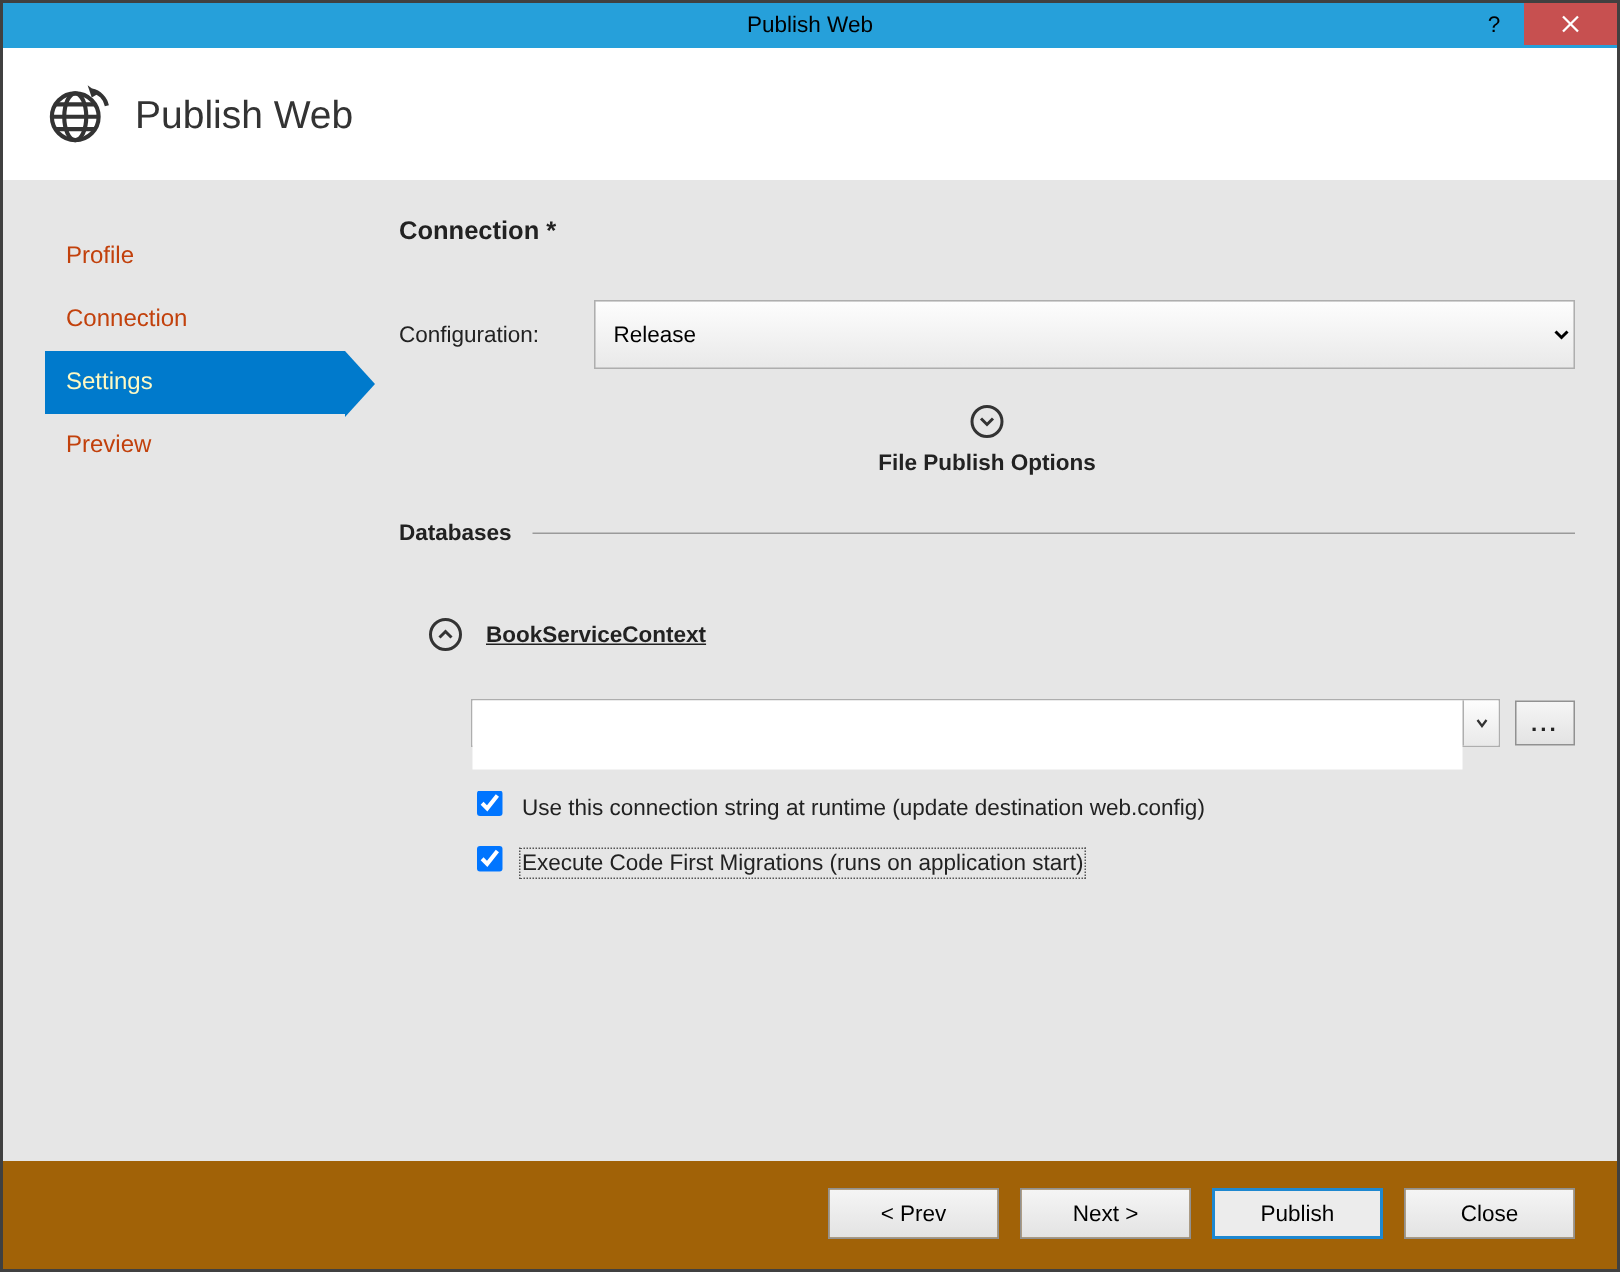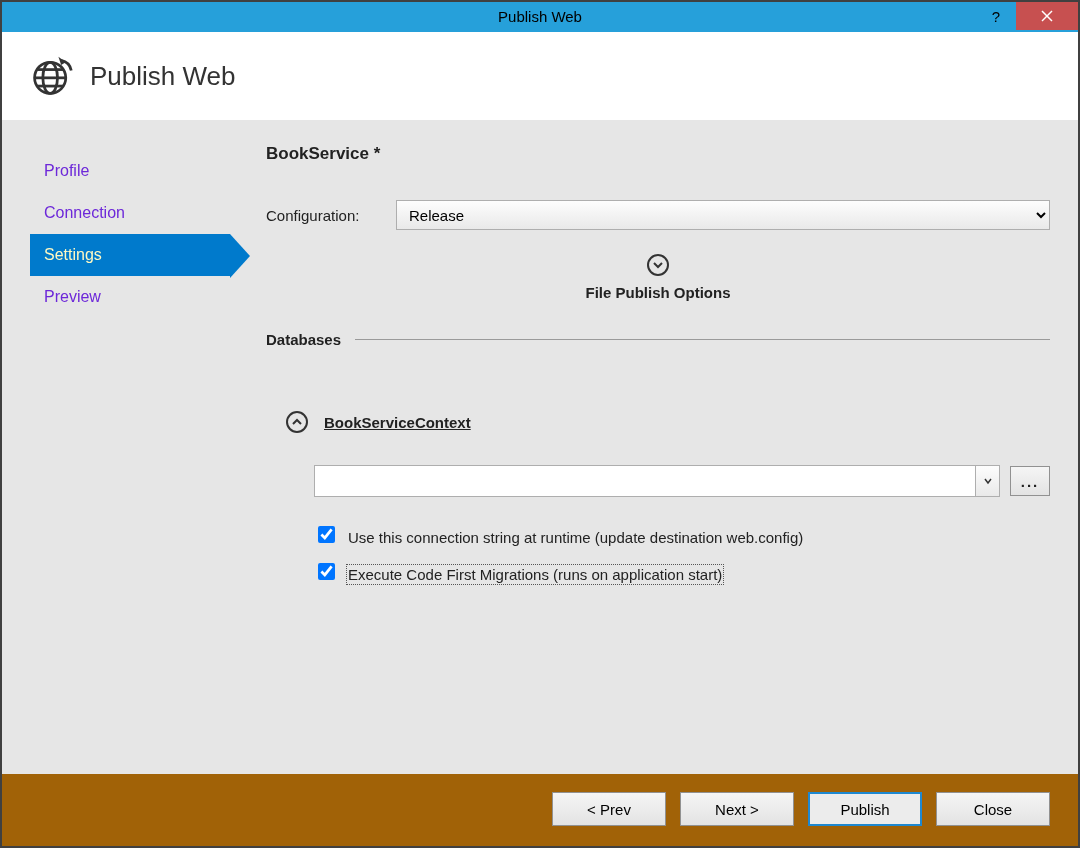--- a/index.html
+++ b/index.html
@@ -80,21 +80,21 @@
     overflow: hidden;
   }
 
   
   .nav {
     width: 200px;
     padding-top: 6px;
   }
   .nav-item {
     font-size: 16px;
-    color: #6d28d9;
+    color: #c2410c;
     padding: 12px 14px;
     cursor: default;
     position: relative;
   }
   .nav-item.selected {
     background: #007acc;
     color: #fef9c3;
     position: relative;
   }
   .nav-item.selected::after {
@@ -124,21 +124,21 @@
     align-items: center;
     margin-bottom: 24px;
   }
   .row label {
     width: 130px;
   }
   select.dropdown, .combobox input {
     font-family: inherit;
     font-size: 15px;
     padding: 4px 8px;
-    height: 30px;
+    height: 46px;
   }
   select.dropdown {
     flex: 1;
     background: linear-gradient(#fdfdfd,#e9e9e9);
     border: 1px solid #aeaeae;
   }
 
   .expander {
     display: flex;
     align-items: center;
@@ -151,21 +151,21 @@
     width: 22px; height: 22px;
     border: 2px solid #333;
     border-radius: 50%;
     display: flex; align-items: center; justify-content: center;
   }
 
   .section-label {
     display: flex;
     align-items: center;
     font-weight: 700;
-    margin-bottom: 63px;
+    margin-bottom: 48px;
   }
   .section-label .line {
     flex: 1;
     height: 1px;
     background: #9a9a9a;
     margin-left: 14px;
   }
 
   .db-block { padding-left: 20px; }
   .db-header {
@@ -283,21 +283,21 @@
       <div class="nav-item selected">
         <span>Settings</span>
       </div>
       <div class="nav-item">
         <span>Preview</span>
       </div>
     </div>
 
     <div class="main">
 
-      <div class="profile-title">BookService *</div>
+      <div class="profile-title">Connection *</div>
 
       <div class="row">
         <label>Configuration:</label>
         <select class="dropdown">
           <option>Release</option>
         </select>
       </div>
 
       <div class="expander">
         <span class="exp-circle">

